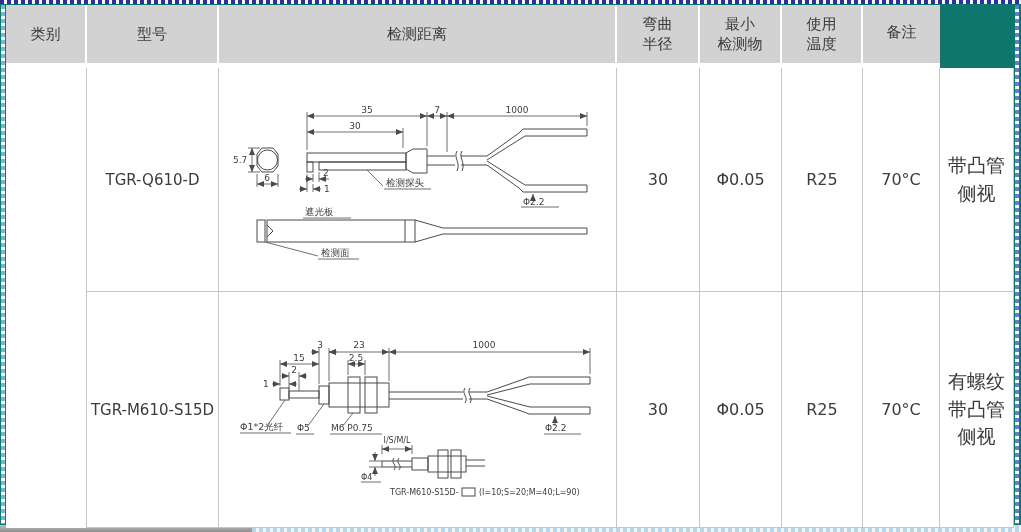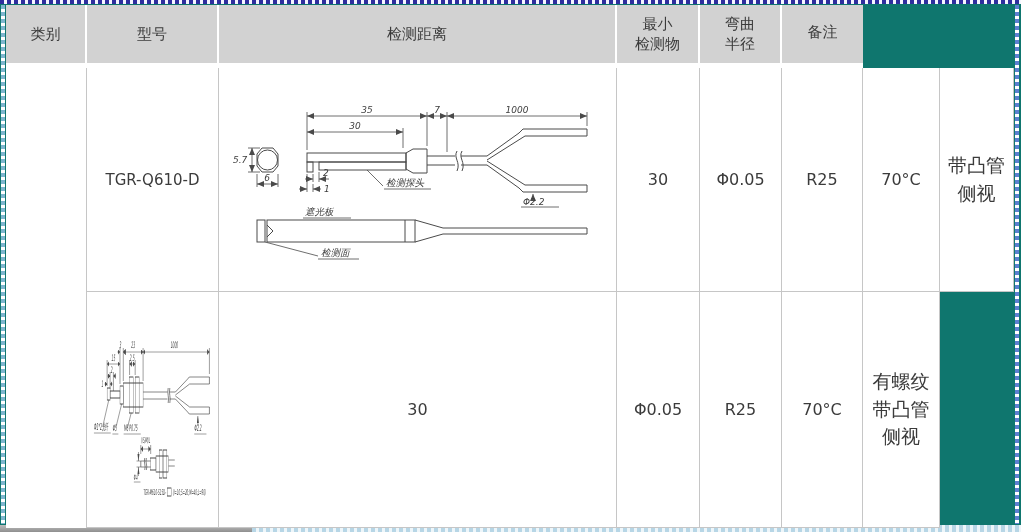--- a/index.html
+++ b/index.html
@@ -26,21 +26,21 @@
       font-size:15px;line-height:1.35;white-space:pre-line;}
   .th.last{border-right:none;font-family:Liberation Mono, monospace;}
   .td{background:#fff;border-right:1px solid #c6c6c6;border-bottom:1px solid #c6c6c6;
       display:flex;align-items:center;justify-content:center;text-align:center;
       white-space:pre-line;box-sizing:border-box;}
   .td.cat{grid-column:1;grid-row:2/4;border-bottom:none;}
   .r1{grid-row:2;} .r2{grid-row:3;}
   .model{font-size:15px;}
   .val{font-size:16px;}
   .remark{font-size:19px;line-height:1.45;}
-  .diag-cell{padding:0;font-style:italic;}
+  .diag-cell{padding:0;}
   .diag{display:block;width:100%;height:100%;}
   .dl{stroke:#4a4a4a;stroke-width:1;fill:none;}
   .dm{stroke:#4a4a4a;stroke-width:0.8;fill:none;}
   .diag text{font-family:"DejaVu Sans",sans-serif;font-size:9px;fill:#3d3d3d;stroke:none;}
   .diag text.zh{font-size:9.5px;}
   .diag text.sm{font-size:8px;}
 </style>
 </head>
 <body>
 
@@ -49,24 +49,26 @@
   <div class="edge-left"></div>
   <div class="edge-right"></div>
   <div class="edge-bottom-left"></div>
   <div class="edge-bottom-right"></div>
 
   <div class="tbl">
 
     <div class="th">类别</div>
     <div class="th">型号</div>
     <div class="th">检测距离</div>
+    <div class="th">弯曲
+半径</div>
     <div class="th">最小
 检测物</div>
-    <div class="th">弯曲
-半径</div>
+    <div class="th">使用
+温度</div>
     <div class="th last">备注</div>
 
     <div class="td cat"></div>
 
     <div class="td r1 model">TGR-Q610-D</div>
     <div class="td r1 diag-cell">
       <svg class="diag" viewBox="0 0 397 223" preserveAspectRatio="none">
         <defs>
           <marker id="ar1" markerWidth="8" markerHeight="8" refX="7" refY="4" orient="auto-start-reverse" markerUnits="userSpaceOnUse">
             <path d="M0,1 L7,4 L0,7 Z" fill="#4a4a4a"></path>
@@ -125,20 +127,21 @@
         </g>
       </svg>
     </div>
     <div class="td r1 val">30</div>
     <div class="td r1 val">Φ0.05</div>
     <div class="td r1 val">R25</div>
     <div class="td r1 val">70°C</div>
     <div class="td r1 remark">带凸管
 侧视</div>
 
+    <div class="td r2 model">TGR-M610-S15D</div>
     <div class="td r2 diag-cell">
       <svg class="diag" viewBox="0 0 397 235" preserveAspectRatio="none">
         <defs>
           <marker id="ar2" markerWidth="8" markerHeight="8" refX="7" refY="4" orient="auto-start-reverse" markerUnits="userSpaceOnUse">
             <path d="M0,1 L7,4 L0,7 Z" fill="#4a4a4a"></path>
           </marker>
         </defs>
         <g class="dl">
           <rect x="61" y="96" width="9" height="12"></rect>
           <rect x="70" y="99" width="30" height="7"></rect>

